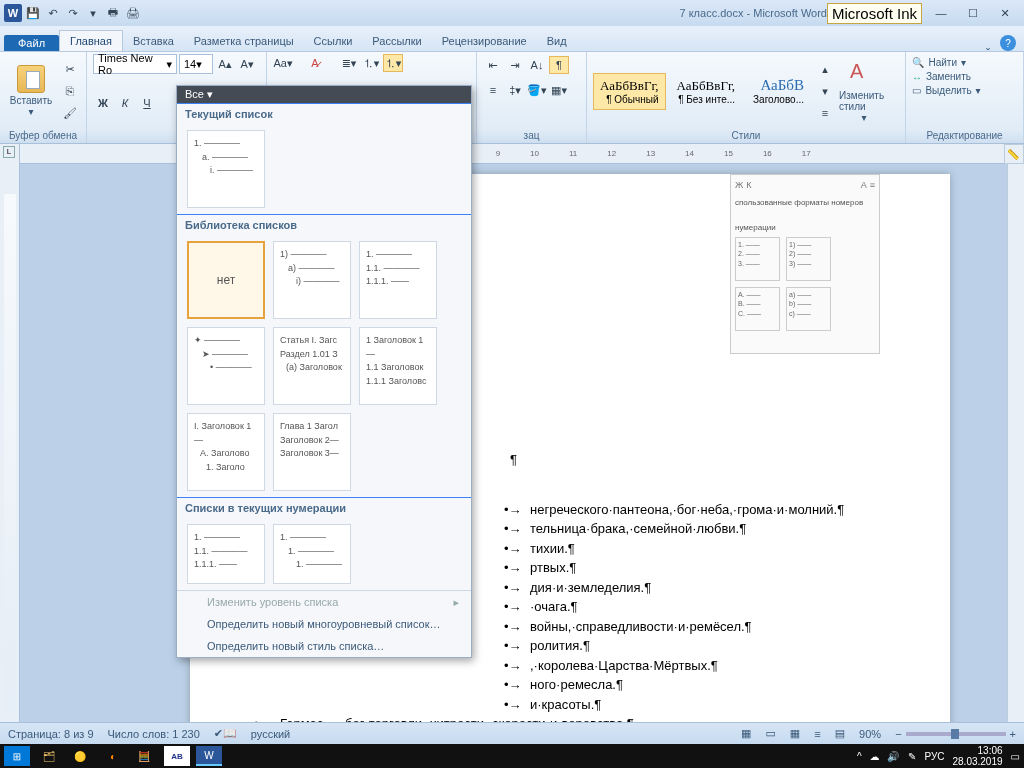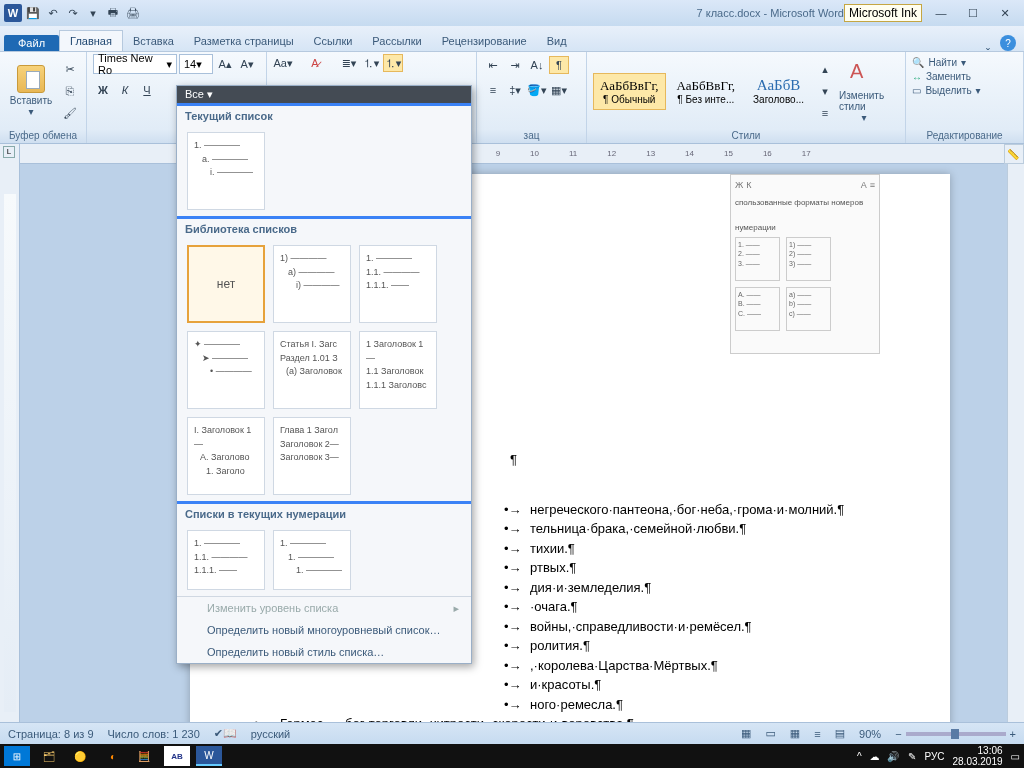--- a/index.html
+++ b/index.html
@@ -5,21 +5,21 @@
 * { margin:0; padding:0; box-sizing:border-box; font-family:"Segoe UI",Tahoma,sans-serif; }
 body { width:1024px; height:768px; overflow:hidden; background:#fff; position:relative; }
 
 
 .titlebar { height:26px; background:linear-gradient(#dbe8f8,#c6dbf0); display:flex; align-items:center; font-size:11px; }
 .titlebar .qat { display:flex; gap:2px; padding-left:4px; align-items:center; }
 .qat-btn { width:18px; height:18px; display:flex; align-items:center; justify-content:center; font-size:11px; color:#345; }
 .app-icon { width:18px; height:18px; background:#2b579a; color:#fff; font-weight:bold; font-size:11px; display:flex; align-items:center; justify-content:center; border-radius:2px; }
 .titlebar .title { flex:1; text-align:right; color:#4a6a8a; }
 .titlebar .right { display:flex; align-items:center; gap:6px; padding-right:6px; }
-.ink-btn { background:#fffef0; border:1px solid #c5a642; padding:1px 4px; font-size:12px; }
+.ink-btn { background:#fffef0; border:1px solid #c5a642; padding:1px 4px; font-size:15px; }
 .sys-btn { width:26px; height:18px; display:flex; align-items:center; justify-content:center; color:#345; }
 
 
 .tabs { height:26px; background:linear-gradient(#e8f0fa,#d6e5f5); display:flex; align-items:flex-end; padding-left:4px; font-size:11px; border-bottom:1px solid #b6c9de; }
 .file-tab { background:#1e69b4; color:#fff; padding:2px 14px; border-radius:2px 2px 0 0; }
 .tab { padding:4px 10px; color:#3b5a7a; }
 .tab.active { background:#f3f7fc; border:1px solid #b6c9de; border-bottom:none; color:#1e4670; }
 .tabs .spacer { flex:1; }
 .tabend { display:flex; gap:4px; padding-right:8px; align-items:center; }
 .tabend span { width:16px; height:16px; display:flex; align-items:center; justify-content:center; font-size:12px; }
@@ -29,21 +29,21 @@
 .group { border-right:1px solid #c2d4e8; padding:2px 6px 0 6px; display:flex; flex-direction:column; }
 .group-label { text-align:center; font-size:10px; color:#4a6a8a; margin-top:auto; padding:2px 0; }
 .group-body { display:flex; gap:4px; flex:1; }
 .big-btn { display:flex; flex-direction:column; align-items:center; justify-content:center; width:50px; font-size:10px; color:#3b5a7a; }
 .big-btn .ic { width:28px; height:28px; margin-bottom:2px; }
 .mini-col { display:flex; flex-direction:column; gap:4px; justify-content:center; }
 .mini-btn { width:20px; height:18px; display:flex; align-items:center; justify-content:center; font-size:11px; color:#345; }
 .font-row { display:flex; gap:2px; align-items:center; margin-bottom:4px; }
 .font-sel { background:#fff; border:1px solid #a9c0da; height:20px; font-size:11px; padding:0 4px; display:flex; align-items:center; }
 .fname { width:84px; } .fsize { width:34px; }
-.style-box { border:1px solid transparent; padding:4px 6px; font-size:10px; text-align:center; }
+.style-box { border:1px solid transparent; padding:4px 6px; font-size:10px; text-align:right; }
 .style-box.sel { background:#fde8a8; border:1px solid #e6b85c; }
 .style-prev { font-family:"Times New Roman",serif; font-size:13px; }
 .edit-row { display:flex; align-items:center; gap:4px; font-size:10px; color:#3b5a7a; padding:1px 0; }
 
 
 .workarea { position:absolute; top:144px; left:0; right:0; bottom:46px; background:#bcd1e8; display:flex; }
 .vruler { width:20px; background:#e8eff7; border-right:1px solid #a9c0da; position:relative; }
 .vruler::before { content:""; position:absolute; top:50px; bottom:10px; left:4px; width:12px; background:linear-gradient(#f7fafc,#e5edf6); }
 .hruler { height:20px; background:#e8eff7; border-bottom:1px solid #a9c0da; font-size:8px; color:#667; display:flex; align-items:center; padding-left:200px; gap:30px; white-space:nowrap; overflow:hidden; }
 .doc-scroll { flex:1; overflow:hidden; position:relative; }
@@ -52,21 +52,21 @@
 .float-panel .fp-title { font-size:8px; color:#555; margin-bottom:3px; }
 .fp-grid { display:flex; gap:6px; }
 .fp-box { border:1px solid #ccc; width:45px; height:44px; padding:2px; font-size:7px; line-height:1.4; color:#666; }
 .scrollbar-v { position:absolute; right:0; top:0; bottom:0; width:17px; background:#e8eff7; border-left:1px solid #bcd; }
 .bullet-line { padding-left:30px; position:relative; }
 .bullet-line::before { content:"•→"; position:absolute; left:4px; }
 
 
 .list-dd { position:absolute; left:176px; top:85px; width:296px; background:#f5f7fa; border:1px solid #9aafc7; box-shadow:2px 3px 8px rgba(0,0,0,.35); z-index:50; font-size:11px; }
 .dd-hdr { background:#444b54; color:#fff; padding:2px 8px; font-size:11px; }
-.dd-sec { padding:4px 8px; color:#4a6a8a; font-weight:bold; border-top:3px solid #3b82f6; }
+.dd-sec { padding:4px 8px; color:#4a6a8a; font-weight:bold; border-top:1px solid #3b82f6; }
 .dd-grid { display:flex; gap:8px; padding:6px 10px; flex-wrap:wrap; }
 .dd-item { width:78px; height:78px; background:#fff; border:1px solid #cfd8e3; padding:6px; font-size:9px; color:#555; line-height:1.5; overflow:hidden; }
 .dd-item.sel { border:2px solid #e6a23c; background:#fff8e8; }
 .dd-item.none { display:flex; align-items:center; justify-content:center; font-size:12px; color:#555;}
 .dd-small .dd-item { height:60px; }
 .dd-cmd { padding:5px 12px 5px 30px; color:#3b5a7a; position:relative; }
 .dd-cmd.dis { color:#9aa; }
 .dd-cmd::before { content:""; position:absolute; left:8px; top:5px; width:14px; height:14px; }
 .dd-line { border-top:1px solid #d0d8e2; }
 
@@ -136,21 +136,21 @@
       <div class="mini-col">
         <div class="mini-btn">✂</div>
         <div class="mini-btn">⎘</div>
         <div class="mini-btn">🖌</div>
       </div>
     </div>
     <div class="group-label">Буфер обмена</div>
   </div>
 
   <div class="group" style="width:180px">
-    <div style="display:flex;flex-direction:column;gap:3px">
+    <div style="display:flex;flex-direction:column;gap:16px">
       <div class="font-row">
         <div class="font-sel fname"><span>Times New Ro</span>▾</div>
         <div class="font-sel fsize"><span>14</span>▾</div>
         <div class="mini-btn">A▴</div>
         <div class="mini-btn">A▾</div>
       </div>
       <div class="font-row">
         <div class="mini-btn" style="font-weight:bold">Ж</div>
         <div class="mini-btn" style="font-style:italic">К</div>
         <div class="mini-btn" style="text-decoration:underline">Ч</div>
@@ -296,22 +296,22 @@
       <div style="height:30px"></div>
       <div class="bullet-line" style="margin-left:250px">негреческого·пантеона,·бог·неба,·грома·и·молний.¶</div>
       <div class="bullet-line" style="margin-left:250px">тельница·брака,·семейной·любви.¶</div>
       <div class="bullet-line" style="margin-left:250px">тихии.¶</div>
       <div class="bullet-line" style="margin-left:250px">ртвых.¶</div>
       <div class="bullet-line" style="margin-left:250px">дия·и·земледелия.¶</div>
       <div class="bullet-line" style="margin-left:250px">·очага.¶</div>
       <div class="bullet-line" style="margin-left:250px">войны,·справедливости·и·ремёсел.¶</div>
       <div class="bullet-line" style="margin-left:250px">ролития.¶</div>
       <div class="bullet-line" style="margin-left:250px">,·королева·Царства·Мёртвых.¶</div>
+      <div class="bullet-line" style="margin-left:250px">ного·ремесла.¶</div>
       <div class="bullet-line" style="margin-left:250px">и·красоты.¶</div>
-      <div class="bullet-line" style="margin-left:250px">ного·ремесла.¶</div>
       <div class="bullet-line">Гермес·—·бог·торговли,·хитрости,·скорости·и·воровства.¶</div>
 
     </div>
     <div class="scrollbar-v"></div>
   </div>
   <div style="position:absolute;right:0;top:0;width:20px;height:20px;background:#e8eff7;border:1px solid #bcd;display:flex;align-items:center;justify-content:center;font-size:10px">📏</div>
 </div>
 
 <div class="list-dd">
   <div class="dd-hdr"><span>Все</span> ▾</div>

